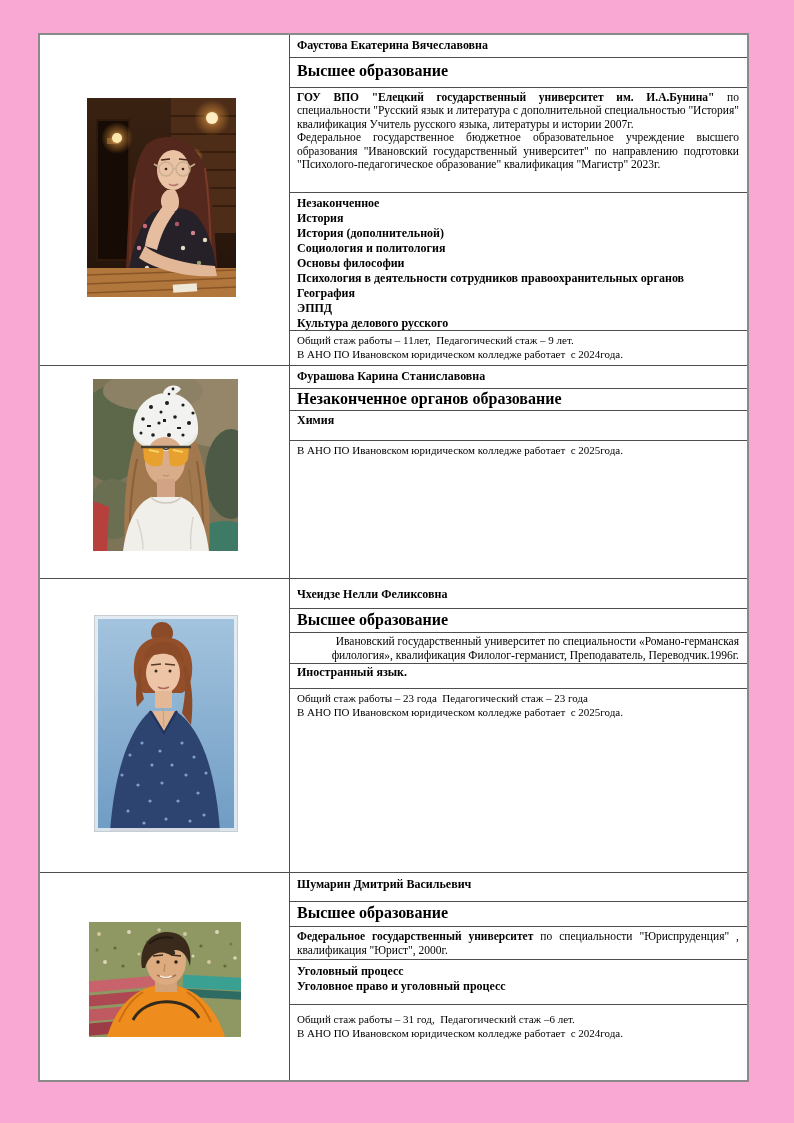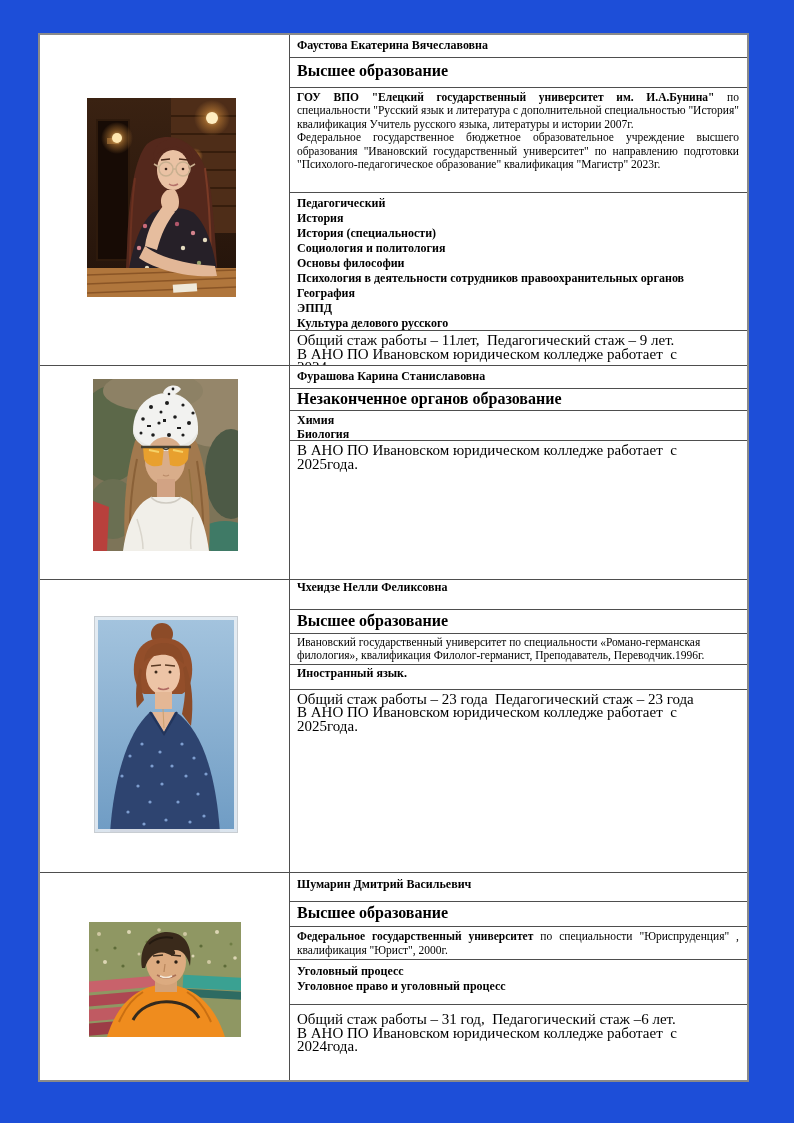--- a/index.html
+++ b/index.html
@@ -1,33 +1,33 @@
 <!DOCTYPE html>
 <html><head>
 <meta charset="utf-8">
 <style>
   html,body{margin:0;padding:0;background:#ffffff;}
-  .page{position:relative;width:794px;height:1123px;background:#1d4ed8;overflow:hidden;
+  .page{position:relative;width:794px;height:1123px;background:#f9a8d4;overflow:hidden;
         font-family:"Liberation Serif","DejaVu Serif",serif;color:#000;}
   .doc-table{position:absolute;left:38px;top:33px;width:711px;height:1049px;
              border:2px solid #8a8a8a;box-sizing:border-box;display:flex;flex-direction:column;background:#fff;}
   .t-row{display:flex;flex-direction:row;box-sizing:border-box;border-bottom:1px solid #4e4e4e;}
   .t-row:last-child{border-bottom:none;}
   .photo-cell{width:250px;box-sizing:border-box;border-right:1px solid #4e4e4e;position:relative;flex:none;}
   .text-col{flex:1;display:flex;flex-direction:column;min-width:0;}
   .cell{box-sizing:border-box;border-bottom:1px solid #4e4e4e;padding:3px 8px 0 7px;overflow:hidden;}
   .cell.last{border-bottom:none;flex:1;}
   .cell-name{font-weight:bold;font-size:12px;line-height:14px;}
   .cell-edu{font-weight:bold;font-size:16px;line-height:14px;padding-top:6px;}
   .cell-qual{font-size:11.5px;line-height:13.4px;text-align:justify;}
-  .cell-qual.plain{text-align:left;}
+  .cell-qual.plain{text-align:right;}
   .cell-qual .b{font-weight:bold;}
   .cell-subj{font-weight:bold;font-size:12px;line-height:15px;}
   .subj-line{white-space:pre-wrap;}
-  .cell-exp{font-size:15px;line-height:13.6px;}
+  .cell-exp{font-size:11px;line-height:13.6px;}
   .exp-line{white-space:pre-wrap;}
   .photo{position:absolute;display:block;}
 </style>
 </head>
 <body>
 
 <div class="page">
   <div class="doc-table">
 
     <div class="t-row" style="height:331px">
@@ -106,23 +106,23 @@
         </svg>
       </div>
       <div class="text-col">
         <div class="cell cell-name" style="height:23px">Фаустова Екатерина Вячеславовна</div>
         <div class="cell cell-edu" style="height:30px">Высшее образование</div>
         <div class="cell cell-qual" style="height:105px">
           <div><span class="b">ГОУ ВПО "Елецкий государственный университет им. И.А.Бунина"</span><span> по специальности "Русский язык и литература с дополнительной специальностью "История" квалификация Учитель русского языка, литературы и истории 2007г.</span></div>
           <div>Федеральное государственное бюджетное образовательное учреждение высшего образования "Ивановский государственный университет" по направлению подготовки "Психолого-педагогическое образование" квалификация "Магистр" 2023г.</div>
         </div>
         <div class="cell cell-subj" style="height:138px">
-          <div class="subj-line">Педагогический</div>
+          <div class="subj-line">Незаконченное</div>
           <div class="subj-line">История</div>
-          <div class="subj-line">История (специальности)</div>
+          <div class="subj-line">История (дополнительной)</div>
           <div class="subj-line">Социология и политология</div>
           <div class="subj-line">Основы философии</div>
           <div class="subj-line">Психология в деятельности сотрудников правоохранительных органов</div>
           <div class="subj-line">География</div>
           <div class="subj-line">ЭППД</div>
           <div class="subj-line">Культура делового русского</div>
         </div>
         <div class="cell cell-exp last">
           <div class="exp-line">Общий стаж работы – 11лет,  Педагогический стаж – 9 лет.</div>
           <div class="exp-line">В АНО ПО Ивановском юридическом колледже работает  с 2024года.</div>
@@ -182,21 +182,20 @@
           <path d="M58,118 C64,126 82,126 88,118" stroke="#cfcbc2" stroke-width="1.5" fill="none"></path>
           <path d="M44,140 C48,152 50,162 50,170" stroke="#d9d5cc" stroke-width="1.5" fill="none"></path>
           <path d="M100,138 C98,150 97,162 98,170" stroke="#d9d5cc" stroke-width="1.5" fill="none"></path>
         </svg>
       </div>
       <div class="text-col">
         <div class="cell cell-name" style="height:23px">Фурашова Карина Станиславовна</div>
         <div class="cell cell-edu" style="height:22px;padding-top:3px">Незаконченное органов образование</div>
         <div class="cell cell-subj" style="height:30px;line-height:14px;padding-top:2px">
           <div class="subj-line">Химия</div>
-          <div class="subj-line">Биология</div>
         </div>
         <div class="cell cell-exp last">
           <div class="exp-line">В АНО ПО Ивановском юридическом колледже работает  с 2025года.</div>
         </div>
       </div>
     </div>
 
     <div class="t-row" style="height:294px">
       <div class="photo-cell">
         <svg class="photo" style="left:54px;top:36px" width="144" height="217" viewBox="0 0 144 217">
@@ -243,21 +242,21 @@
               <circle cx="50" cy="208" r="1.6"></circle>
               <circle cx="96" cy="206" r="1.6"></circle>
             <circle cx="28" cy="160" r="1.6"></circle>
               <circle cx="112" cy="158" r="1.6"></circle>
           </g>
           <rect x="2" y="2" width="140" height="213" fill="none" stroke="#eef2f6" stroke-width="4" opacity="0.85"></rect>
           <rect x="0.5" y="0.5" width="143" height="216" fill="none" stroke="#c8cdd2" stroke-width="1"></rect>
         </svg>
       </div>
       <div class="text-col">
-        <div class="cell cell-name" style="height:30px;padding-top:0">Чхеидзе Нелли Феликсовна</div>
+        <div class="cell cell-name" style="height:30px;padding-top:8px">Чхеидзе Нелли Феликсовна</div>
         <div class="cell cell-edu" style="height:24px;padding-top:4px">Высшее образование</div>
         <div class="cell cell-qual plain" style="height:31px;padding-top:2px">Ивановский государственный университет по специальности «Романо-германская филология», квалификация Филолог-германист, Преподаватель, Переводчик.1996г.</div>
         <div class="cell cell-subj" style="height:25px;padding-top:1px">
           <div class="subj-line">Иностранный язык.</div>
         </div>
         <div class="cell cell-exp last">
           <div class="exp-line">Общий стаж работы – 23 года  Педагогический стаж – 23 года</div>
           <div class="exp-line">В АНО ПО Ивановском юридическом колледже работает  с 2025года.</div>
         </div>
       </div>

